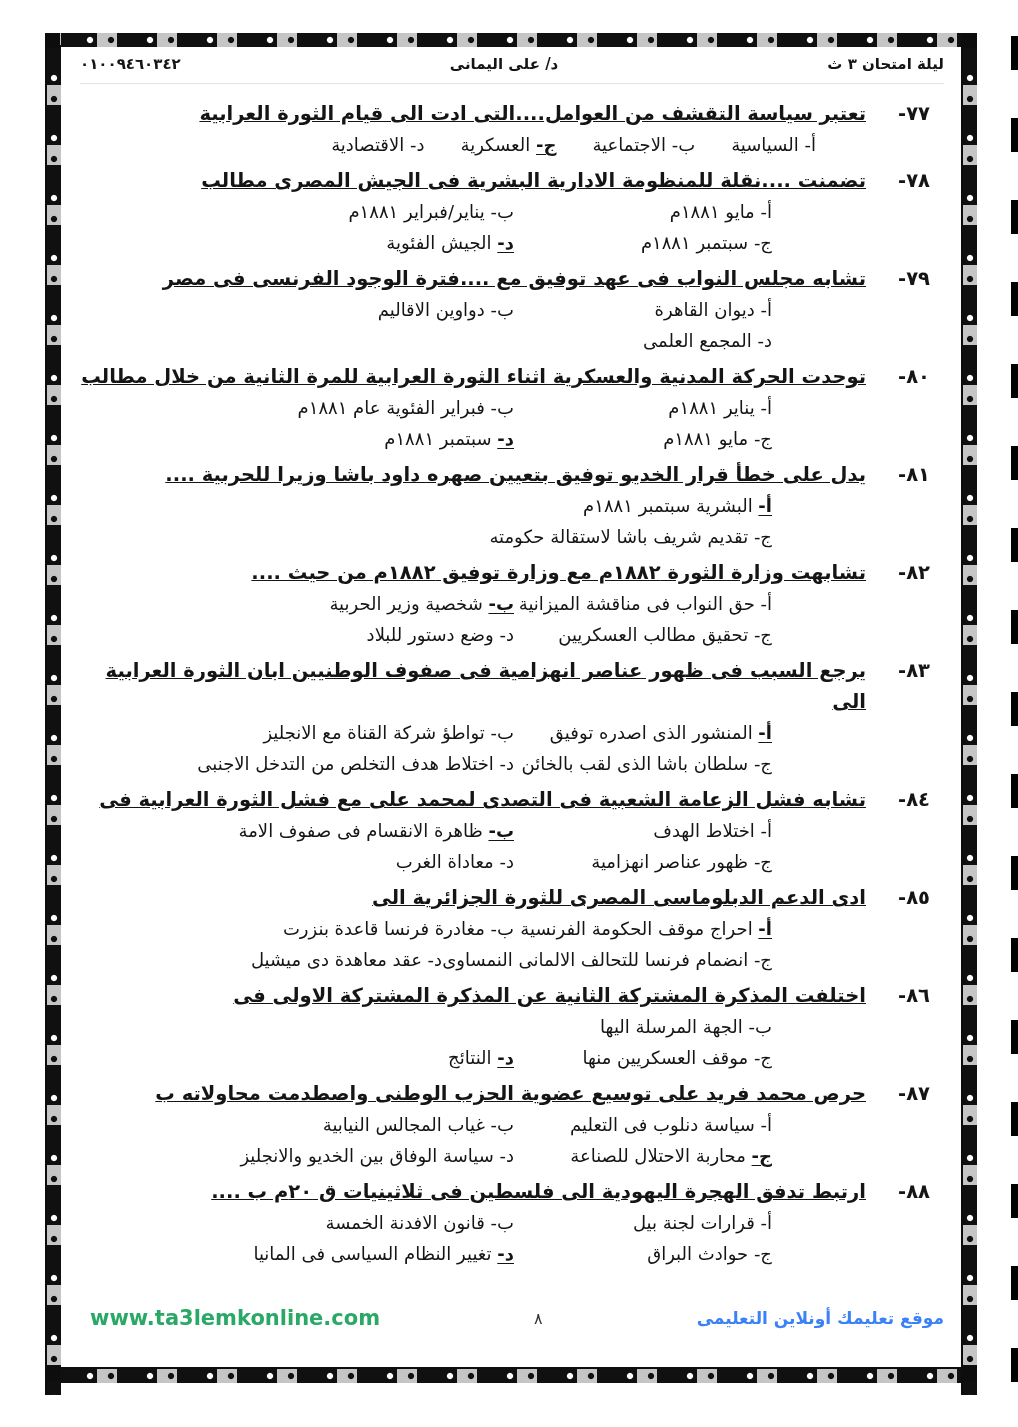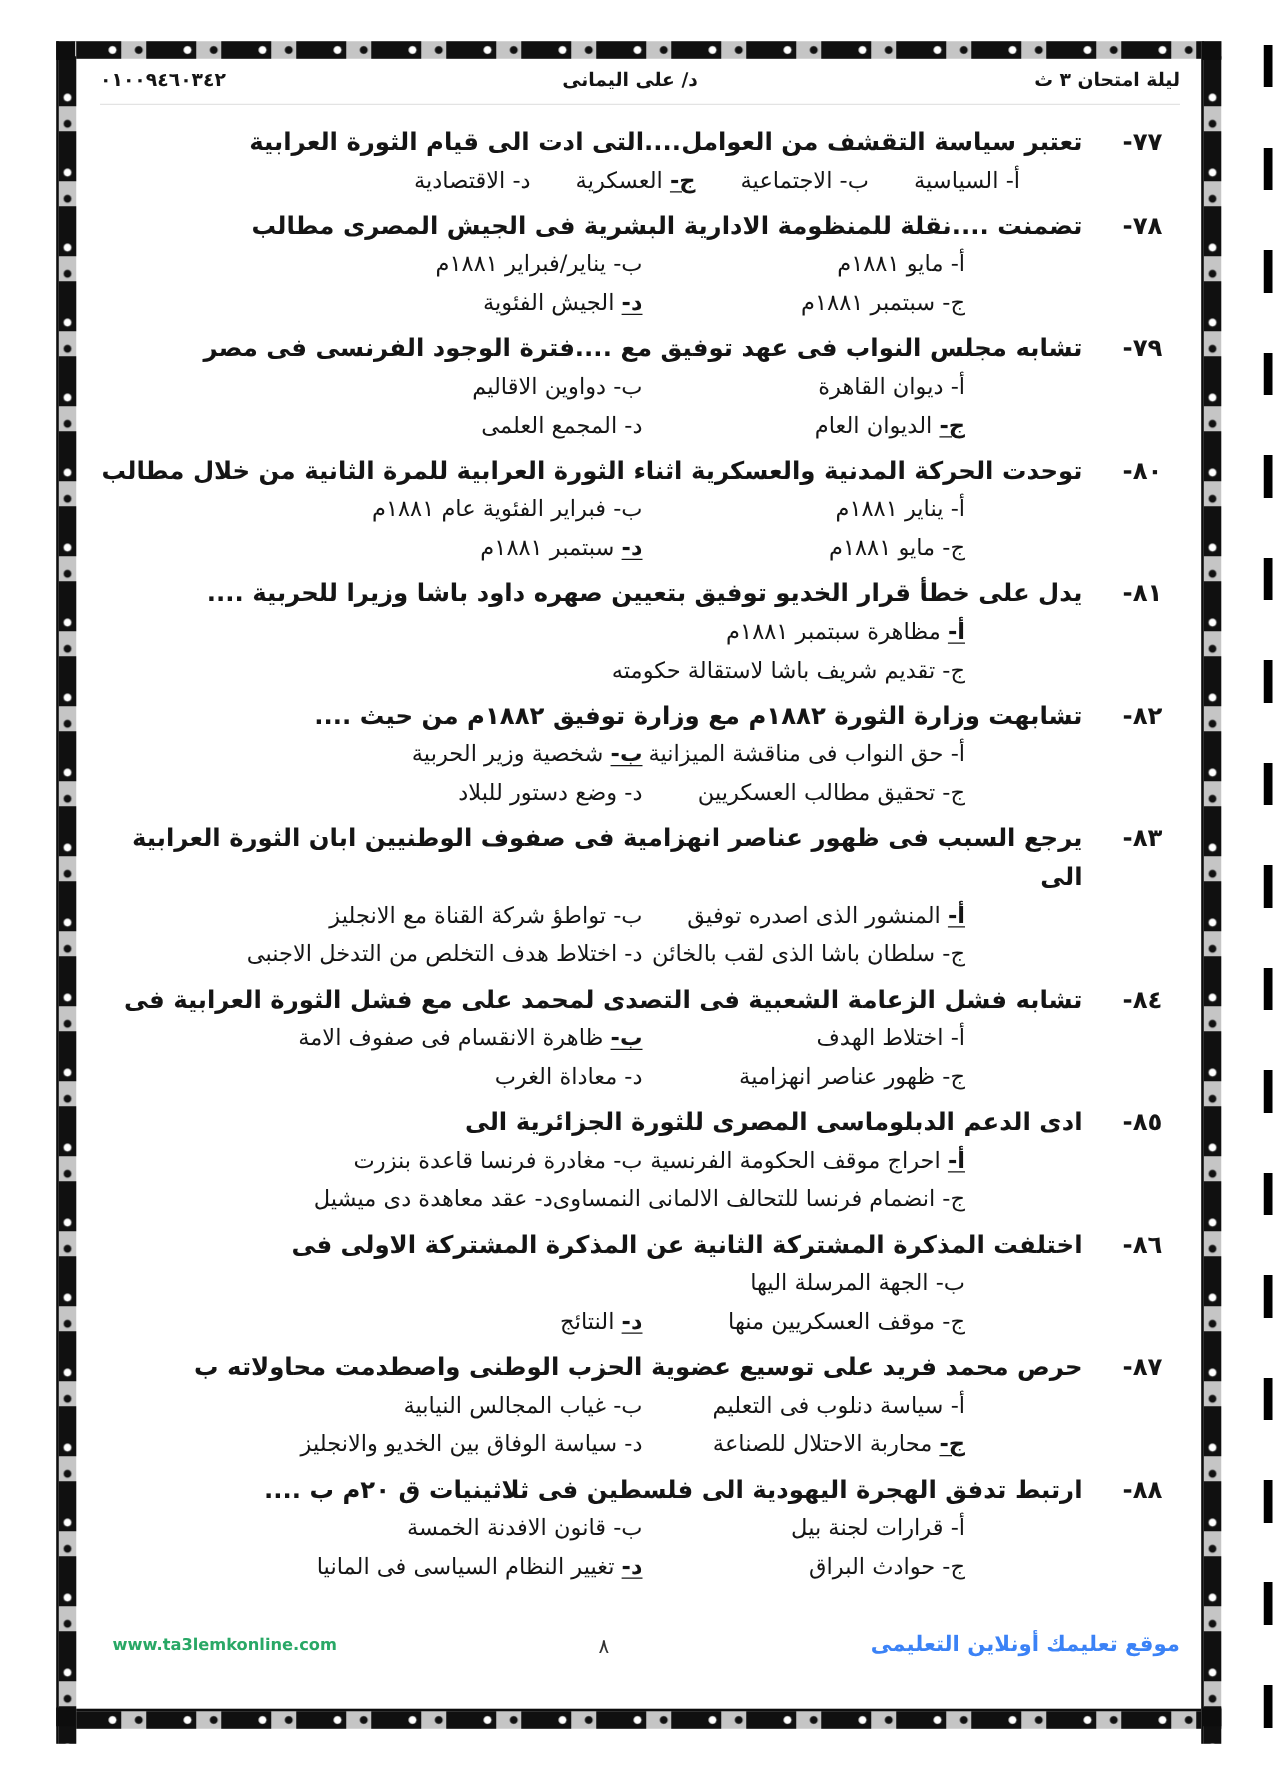--- a/index.html
+++ b/index.html
@@ -49,35 +49,35 @@
   .hdr{
     display:flex;justify-content:space-between;align-items:baseline;
     font-weight:bold;font-size:15px;
     padding-bottom:10px;border-bottom:1px solid #e3e3e3;
   }
   .phone{letter-spacing:3px;}
   .qs{margin-top:14px;}
   .q-block{margin-bottom:5px;}
   .q-line{display:flex;font-weight:bold;font-size:19.5px;line-height:31px;}
   .q-num{flex:0 0 78px;padding-right:14px;box-sizing:border-box;}
-  .q-text{flex:1;}
+  .q-text{flex:1;text-decoration:underline;}
   .opt-row{display:flex;font-size:18px;line-height:31px;padding-right:172px;}
   .row-quad{padding-right:128px;gap:36px;}
   .row-std .cell-a{min-width:258px;}
   .opt{white-space:nowrap;}
   .opt-key{display:inline-block;}
   .opt-key.u{font-weight:bold;text-decoration:underline;text-underline-offset:3px;}
   
   .footer{
     position:absolute;top:1306px;left:90px;right:74px;
     display:flex;direction:rtl;justify-content:space-between;align-items:center;
   }
   .site-name{color:#3b82f6;font-weight:bold;font-size:17px;}
   .page-num{font-size:16px;color:#333;}
-  .site-url{color:#29a866;font-weight:bold;font-size:13px;direction:ltr;}
+  .site-url{color:#29a866;font-weight:bold;font-size:21px;direction:ltr;}
 </style>
 </head>
 <body>
 
 <div class="b-top"></div>
 <div class="b-bottom"></div>
 <div class="b-left"></div>
 <div class="b-right"></div>
 <div class="corner c-tl"></div>
 <div class="corner c-tr"></div>
@@ -128,21 +128,20 @@
     <div class="q-line">
       <span class="q-num">٧٩-</span>
       <span class="q-text">تشابه مجلس النواب فى عهد توفيق مع ....فترة الوجود الفرنسى فى مصر</span>
     </div>
     <div class="opt-rows">
           <div class="opt-row row-std">
             <span class="opt cell-a"><span class="opt-key">أ-</span><span> ديوان القاهرة</span></span>
             <span class="opt"><span class="opt-key">ب-</span><span> دواوين الاقاليم</span></span>
           </div>
           <div class="opt-row row-std">
-            <span class="opt cell-a"><span class="opt-key u">ج-</span><span> الديوان العام</span></span>
             <span class="opt"><span class="opt-key">د-</span><span> المجمع العلمى</span></span>
           </div>
         </div>
   </div>
 
   <div class="q-block">
     <div class="q-line">
       <span class="q-num">٨٠-</span>
       <span class="q-text">توحدت الحركة المدنية والعسكرية اثناء الثورة العرابية للمرة الثانية من خلال مطالب</span>
     </div>
@@ -158,21 +157,21 @@
         </div>
   </div>
 
   <div class="q-block">
     <div class="q-line">
       <span class="q-num">٨١-</span>
       <span class="q-text">يدل على خطأ قرار الخديو توفيق بتعيين صهره داود باشا وزيرا للحربية ....</span>
     </div>
     <div class="opt-rows">
           <div class="opt-row row-std">
-            <span class="opt cell-a"><span class="opt-key u">أ-</span><span> مظاهرة سبتمبر ١٨٨١م</span></span>
+            <span class="opt cell-a"><span class="opt-key u">أ-</span><span> البشرية سبتمبر ١٨٨١م</span></span>
           </div>
           <div class="opt-row row-std">
             <span class="opt cell-a"><span class="opt-key">ج-</span><span> تقديم شريف باشا لاستقالة حكومته</span></span>
           </div>
         </div>
   </div>
 
   <div class="q-block">
     <div class="q-line">
       <span class="q-num">٨٢-</span>

